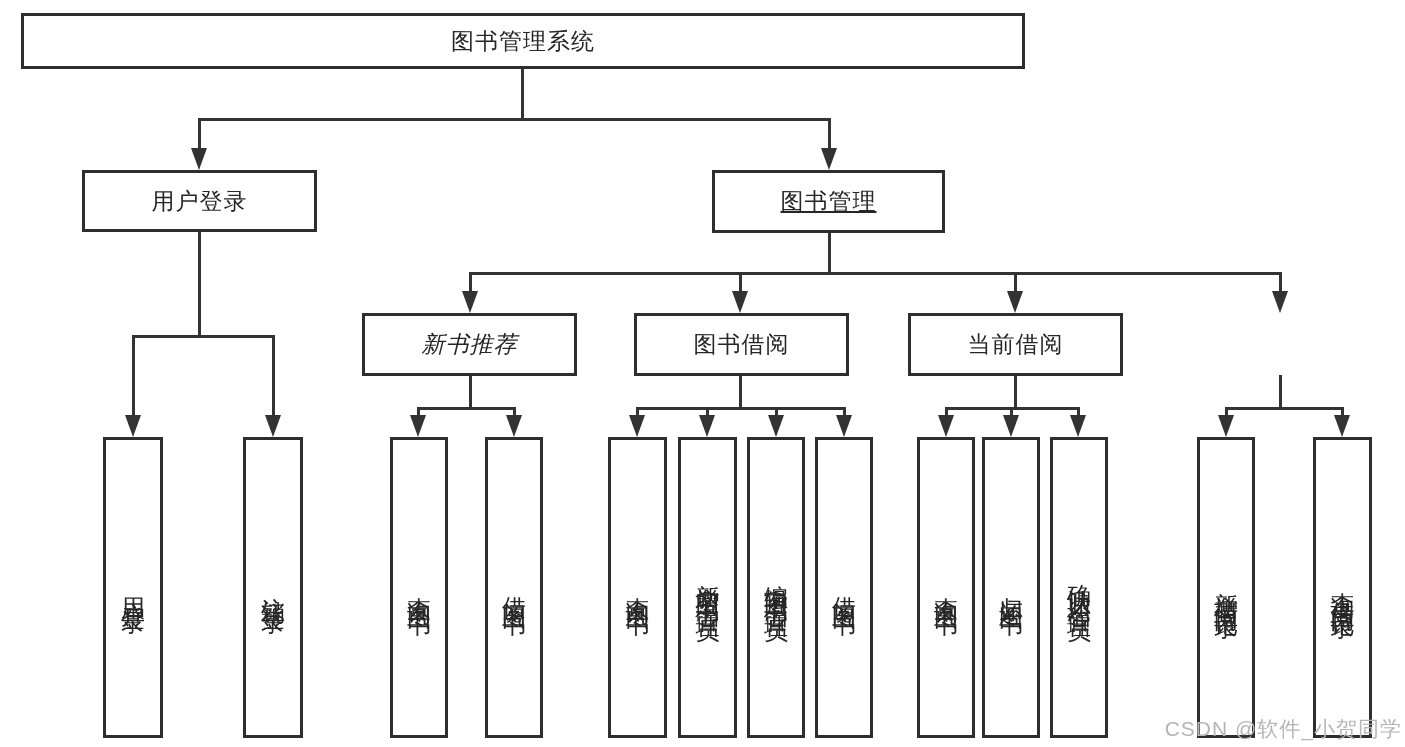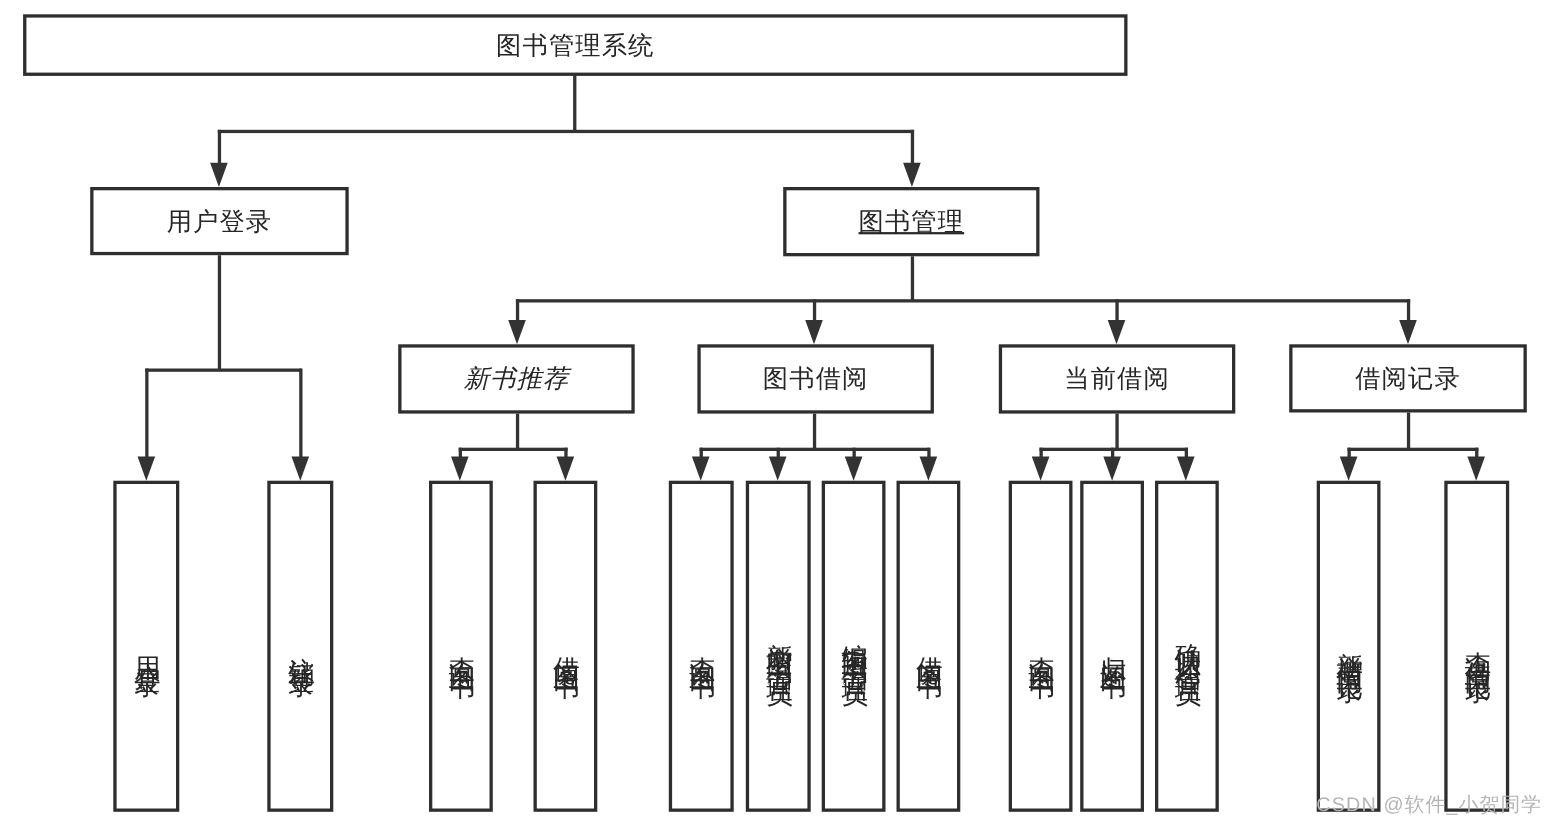--- a/index.html
+++ b/index.html
@@ -48,21 +48,21 @@
   .hl{position:absolute;height:3px;background:var(--line);}
   .arrow{
     position:absolute;width:0;height:0;
     border-left:8px solid transparent;
     border-right:8px solid transparent;
     border-top:22px solid var(--line);
   }
   .watermark{
     position:absolute;
     right:3px;bottom:4px;
-    font-size:18px;
+    font-size:21px;
     color:var(--wm);
     letter-spacing:1px;
     white-space:nowrap;
   }
 </style>
 </head>
 <body>
 
 <div class="canvas">
 
@@ -96,21 +96,20 @@
   <div class="arrow" style="left:1007px;top:291px;"></div>
   <div class="vl" style="left:1279px;top:272px;height:21px;"></div>
   <div class="arrow" style="left:1272px;top:291px;"></div>
 
   <div class="box" style="left:362px;top:313px;width:215px;height:63px;font-style:italic;">新书推荐</div>
 
   <div class="box" style="left:908px;top:313px;width:215px;height:63px;">当前借阅</div>
 
   <div class="box" style="left:634px;top:313px;width:215px;height:63px;">图书借阅</div>
 
-  <div class="box" style="left:1172px;top:313px;width:216px;height:62px;">借阅记录</div>
 
   <div class="vl" style="left:469px;top:376px;height:33px;"></div>
   <div class="hl" style="left:417px;top:407px;width:99px;"></div>
   <div class="vl" style="left:417px;top:407px;height:10px;"></div>
   <div class="arrow" style="left:410px;top:415px;"></div>
   <div class="vl" style="left:513px;top:407px;height:10px;"></div>
   <div class="arrow" style="left:506px;top:415px;"></div>
 
   <div class="vl" style="left:739px;top:376px;height:33px;"></div>
   <div class="hl" style="left:636px;top:407px;width:209px;"></div>

